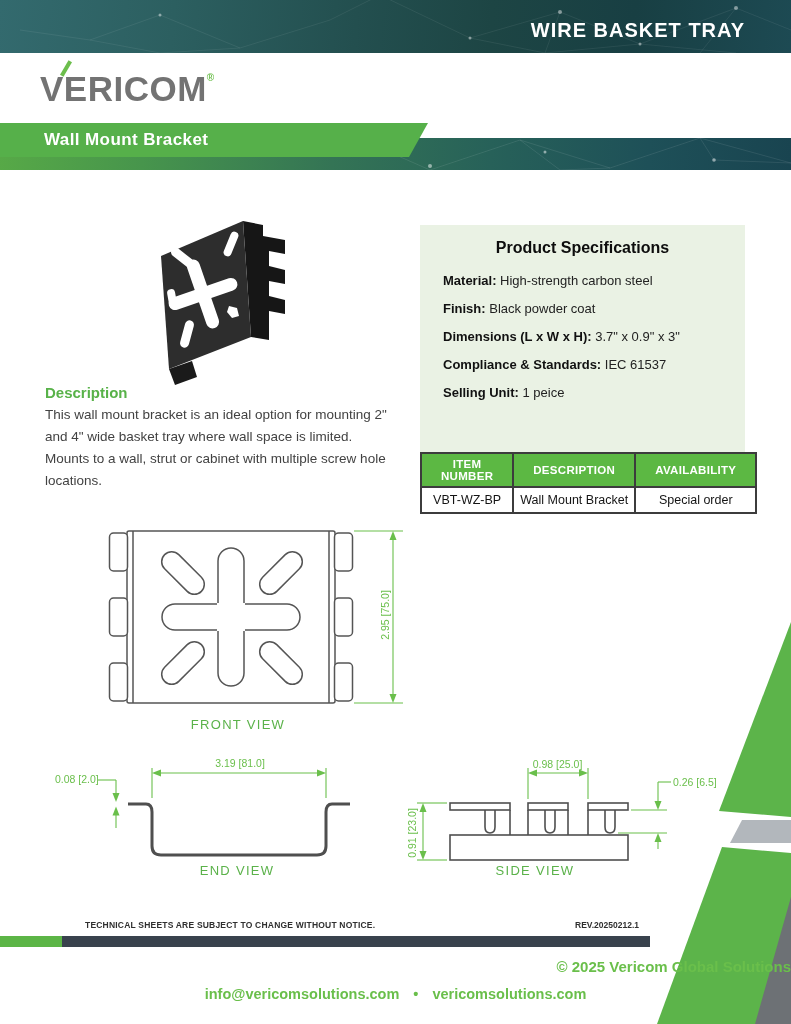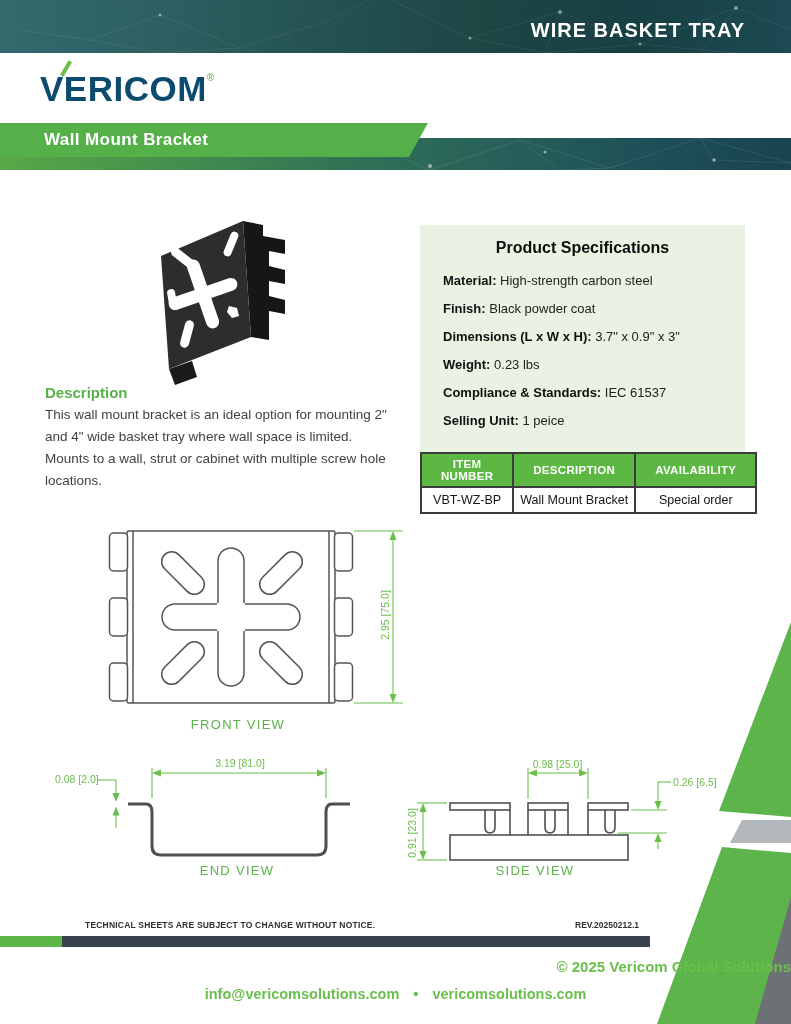--- a/index.html
+++ b/index.html
@@ -7,21 +7,21 @@
         font-family:"Liberation Sans","DejaVu Sans",sans-serif;margin:0 auto;}
   .abs{position:absolute;}
 
   
   .band-top{left:0;top:0;width:791px;height:53px;
     background:linear-gradient(95deg,#336a6e 0%,#2c5f60 22%,#234f4f 45%,#1d4544 62%,#183f43 80%,#1d4a53 100%);}
   .band-low{left:0;top:138px;width:791px;height:32px;
     background:linear-gradient(92deg,#57a947 0%,#47954c 18%,#347455 42%,#276159 62%,#1e5058 82%,#194450 100%);}
   .category{right:46px;top:19px;color:#ffffff;font-size:20px;font-weight:bold;letter-spacing:1px;}
   .logo-wrap{left:40px;top:66px;height:46px;}
-  .logo-text{color:#0c4a6e;font-size:35px;font-weight:800;letter-spacing:0.5px;line-height:46px;}
+  .logo-text{color:#737373;font-size:35px;font-weight:800;letter-spacing:0.5px;line-height:46px;}
   .logo-accent{position:absolute;left:24px;top:-6px;width:4px;height:17px;background:#6cbe4c;transform:rotate(30deg);}
   .logo-reg{color:#6cbe4c;font-size:10px;font-weight:bold;vertical-align:20px;}
   .banner{left:0;top:123px;width:428px;height:34px;background:#56b04a;
     clip-path:polygon(0 0,428px 0,409px 34px,0 34px);}
   .banner-title{position:absolute;left:44px;top:7px;color:#ffffff;font-size:17px;font-weight:bold;letter-spacing:0.4px;}
 
   
   .desc-head{left:45px;top:384px;color:#58b249;font-size:15px;font-weight:bold;}
   .desc-body{left:45px;top:404px;width:352px;color:#424242;font-size:13.5px;line-height:1.62;}
 
@@ -130,21 +130,20 @@
 
   <div class="abs desc-head">Description</div>
   <div class="abs desc-body">This wall mount bracket is an ideal option for mounting 2" and 4" wide basket tray where wall space is limited. Mounts to a wall, strut or cabinet with multiple screw hole locations.</div>
 
   <div class="abs spec-box">
     <div class="spec-title">Product Specifications</div>
     <div class="spec-rows">
       <div class="spec-row"><span class="spec-label">Material:</span><span> High-strength carbon steel</span></div>
       <div class="spec-row"><span class="spec-label">Finish:</span><span> Black powder coat</span></div>
       <div class="spec-row"><span class="spec-label">Dimensions (L x W x H):</span><span> 3.7" x 0.9" x 3"</span></div>
-      <div class="spec-row"><span class="spec-label">Weight:</span><span> 0.23 lbs</span></div>
       <div class="spec-row"><span class="spec-label">Compliance &amp; Standards:</span><span> IEC 61537</span></div>
       <div class="spec-row"><span class="spec-label">Selling Unit:</span><span> 1 peice</span></div>
     </div>
   </div>
 
   <table class="abs ptable">
     <thead>
       <tr>
         <th class="col1">ITEM NUMBER</th>
         <th class="col2">DESCRIPTION</th>

